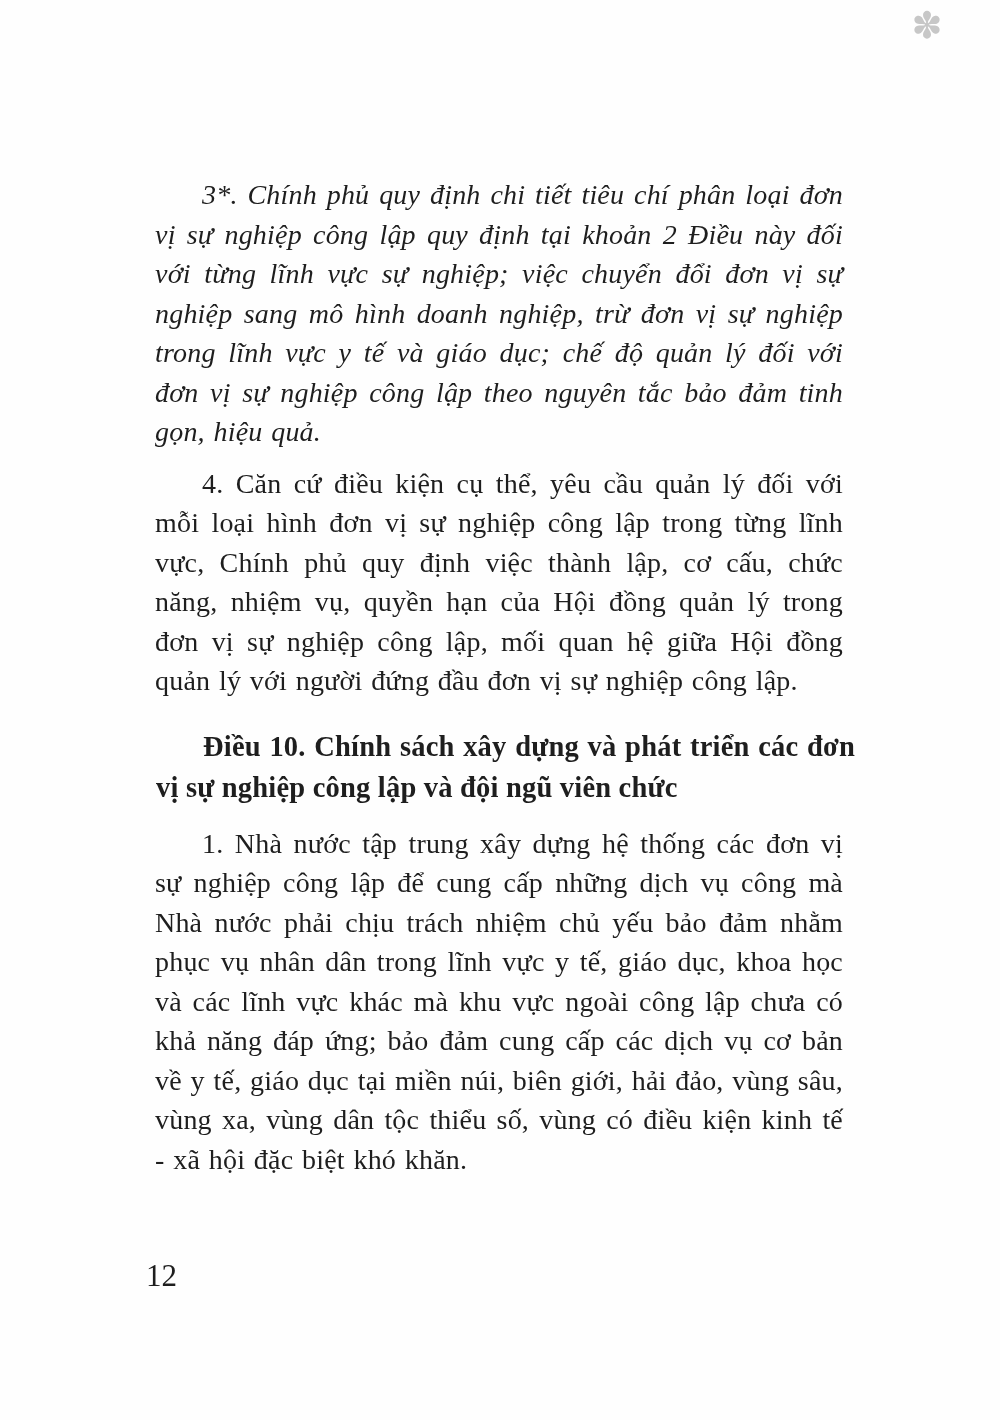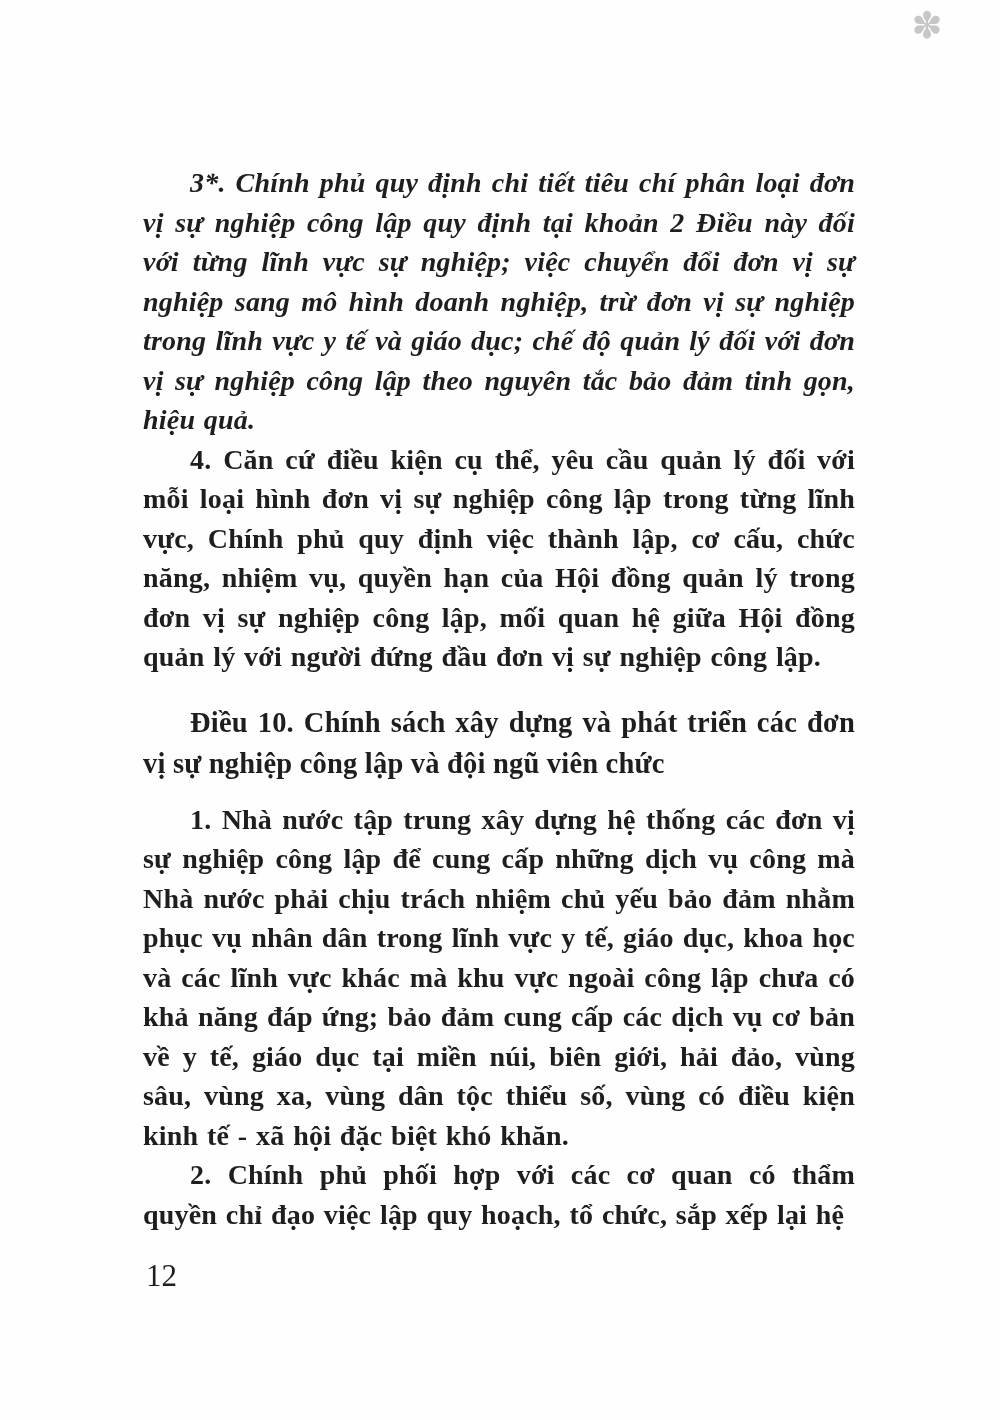--- a/index.html
+++ b/index.html
@@ -28,34 +28,34 @@
     font-family: "DejaVu Sans", sans-serif;
     user-select: none;
   }
   .content {
     position: absolute;
     left: 143px;
     top: 163px;
     width: 712px;
   }
   .para {
-    margin: 0;
+    margin: 12px;
     font-size: 28px;
     line-height: 39.5px;
     text-align: justify;
     text-indent: 47px;
-    font-weight: 700;
+    font-weight: 400;
     letter-spacing: 0.2px;
     word-spacing: 1.5px;
   }
   .para.italic {
     font-style: italic;
   }
   .heading {
-    margin: 25px 0 16px 0;
+    margin: 25px 0 16px 13px;
     font-size: 28.5px;
     line-height: 41px;
     font-weight: 700;
     text-align: justify;
     text-indent: 47px;
     letter-spacing: 0.2px;
   }
   .page-number {
     position: absolute;
     left: 146px;
@@ -74,18 +74,17 @@
 
   <main class="content">
     <p class="para italic">3*. Chính phủ quy định chi tiết tiêu chí phân loại đơn vị sự nghiệp công lập quy định tại khoản 2 Điều này đối với từng lĩnh vực sự nghiệp; việc chuyển đổi đơn vị sự nghiệp sang mô hình doanh nghiệp, trừ đơn vị sự nghiệp trong lĩnh vực y tế và giáo dục; chế độ quản lý đối với đơn vị sự nghiệp công lập theo nguyên tắc bảo đảm tinh gọn, hiệu quả.</p>
 
     <p class="para">4. Căn cứ điều kiện cụ thể, yêu cầu quản lý đối với mỗi loại hình đơn vị sự nghiệp công lập trong từng lĩnh vực, Chính phủ quy định việc thành lập, cơ cấu, chức năng, nhiệm vụ, quyền hạn của Hội đồng quản lý trong đơn vị sự nghiệp công lập, mối quan hệ giữa Hội đồng quản lý với người đứng đầu đơn vị sự nghiệp công lập.</p>
 
     <h2 class="heading">Điều 10. Chính sách xây dựng và phát triển các đơn vị sự nghiệp công lập và đội ngũ viên chức</h2>
 
     <p class="para">1. Nhà nước tập trung xây dựng hệ thống các đơn vị sự nghiệp công lập để cung cấp những dịch vụ công mà Nhà nước phải chịu trách nhiệm chủ yếu bảo đảm nhằm phục vụ nhân dân trong lĩnh vực y tế, giáo dục, khoa học và các lĩnh vực khác mà khu vực ngoài công lập chưa có khả năng đáp ứng; bảo đảm cung cấp các dịch vụ cơ bản về y tế, giáo dục tại miền núi, biên giới, hải đảo, vùng sâu, vùng xa, vùng dân tộc thiểu số, vùng có điều kiện kinh tế - xã hội đặc biệt khó khăn.</p>
 
-    <p class="para">2. Chính phủ phối hợp với các cơ quan có thẩm quyền chỉ đạo việc lập quy hoạch, tổ chức, sắp xếp lại hệ</p>
   </main>
 
   <div class="page-number">12</div>
 
 </div>
 
 </body></html>

